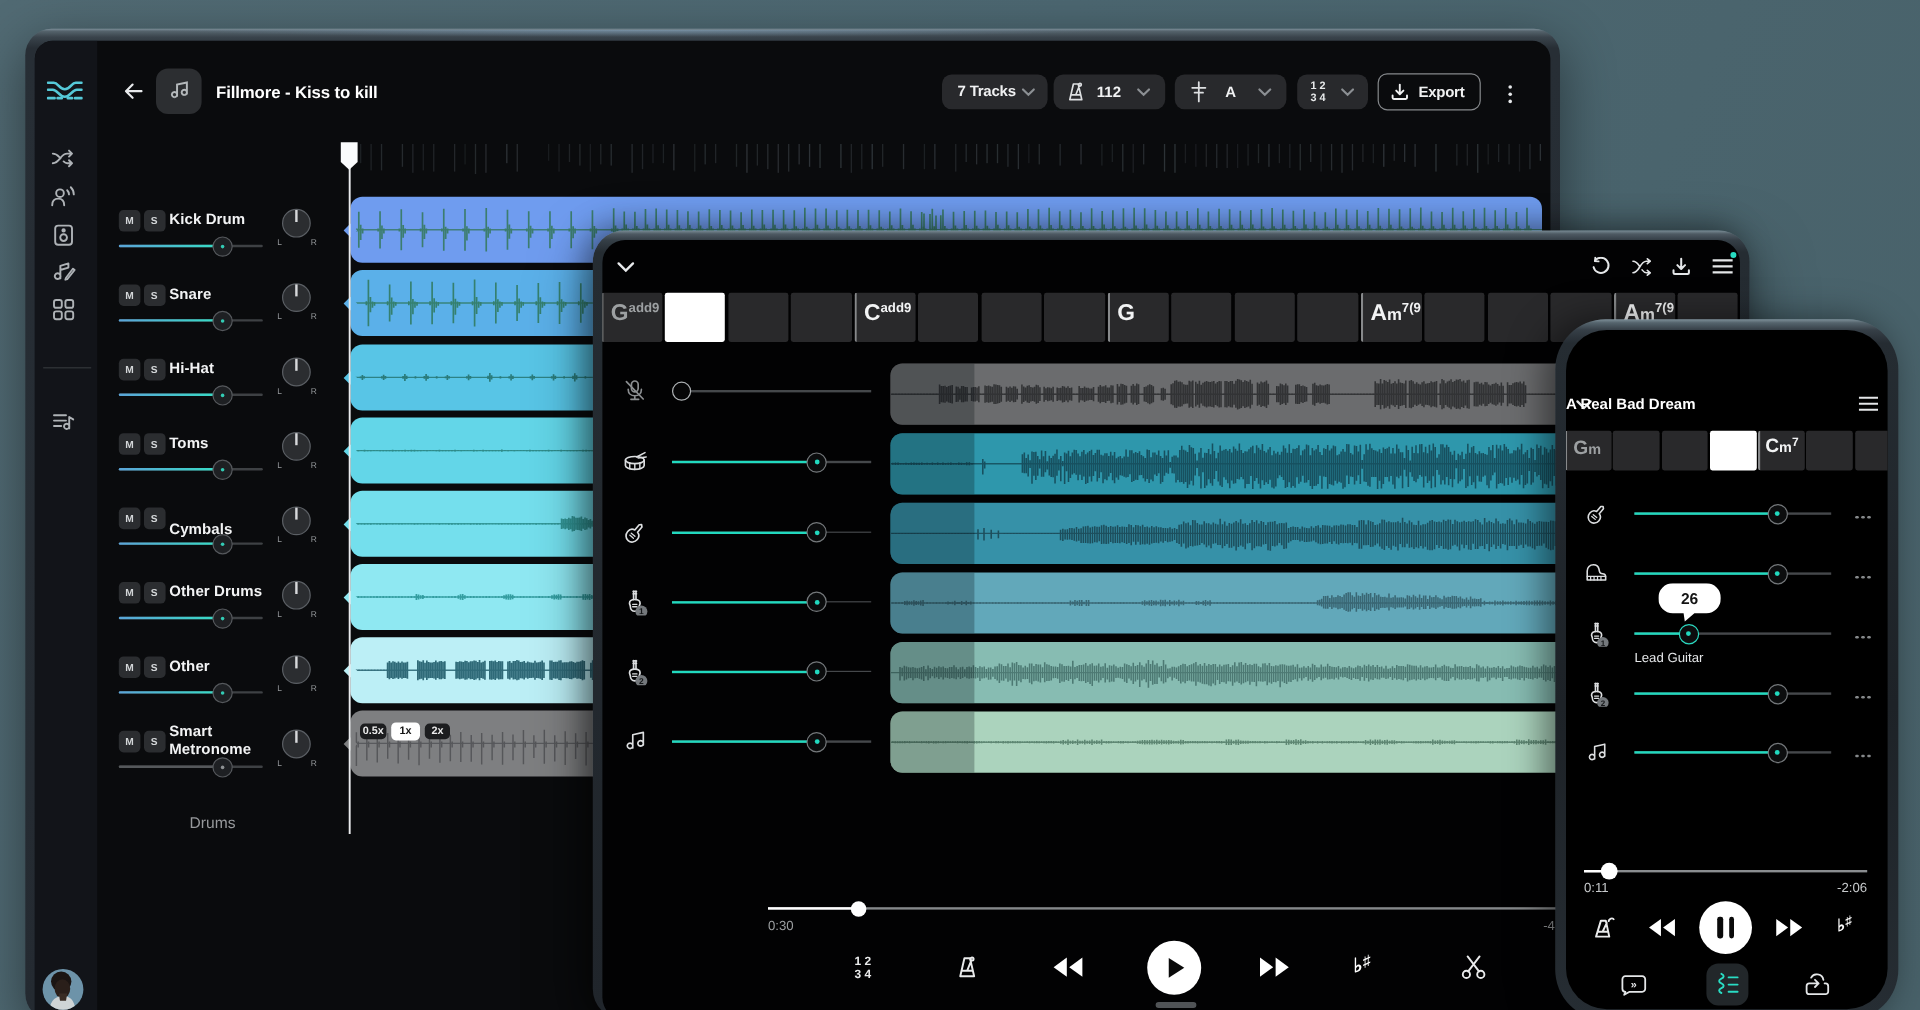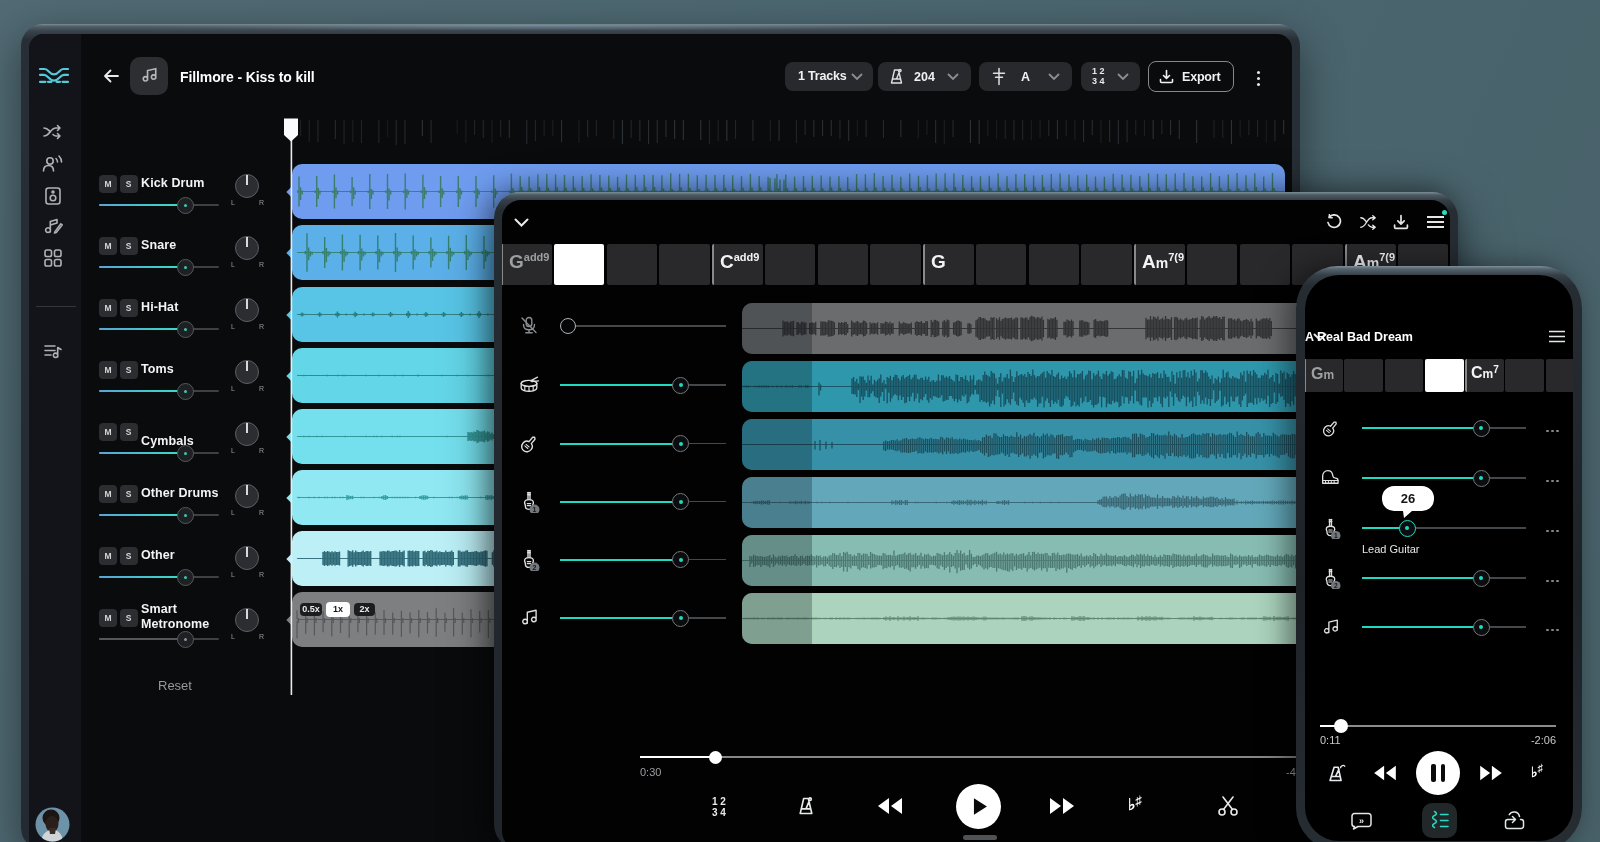--- a/index.html
+++ b/index.html
@@ -82,33 +82,33 @@
         </g>
       </svg>
       <div class="abs" style="left:101px;top:23px;width:38px;height:38px;border-radius:10px;background:#2c2e31"></div>
       <svg class="abs" style="left:110px;top:32px" width="20" height="20" viewBox="0 0 22 22">
         <g stroke="#b4b8bb" stroke-width="1.8" fill="none">
           <path d="M7 16.5 a2.4 2.4 0 1 1 0.1 0 M16 14.5 a2.4 2.4 0 1 1 0.1 0 M9.4 16 V5 L18.4 3 V14"></path>
         </g>
       </svg>
       <div class="abs" style="left:151px;top:35px;font-size:14px;font-weight:bold;color:#fff;letter-spacing:-.1px">Fillmore - Kiss to kill</div>
       <div class="abs" style="left:756px;top:28px;width:88px;height:29px;border-radius:8px;background:#28292c">
-        <div class="abs" style="left:13px;top:7px;font-size:12.5px;font-weight:bold;color:#f0f1f2;letter-spacing:-.2px">1 Tracks</div>
+        <div class="abs" style="left:13px;top:7px;font-size:12.5px;font-weight:bold;color:#f0f1f2;letter-spacing:-.2px">7 Tracks</div>
         <svg class="abs" style="left:66px;top:11px" width="12" height="8" viewBox="0 0 12 8">
           <path d="M1.5 1.5 L6 6 L10.5 1.5" stroke="#8b8f93" stroke-width="1.8" fill="none" stroke-linecap="round"></path>
         </svg>
       </div>
       <div class="abs" style="left:849px;top:28px;width:93px;height:29px;border-radius:8px;background:#28292c">
         <svg class="abs" style="left:9px;top:5px" width="19" height="19" viewBox="0 0 19 19">
           <g stroke="#dddfe1" stroke-width="1.4" fill="none" stroke-linejoin="round">
             <path d="M7.5 3 L11.5 3 L14.5 16 L4.5 16 Z M5.6 12 H13.4 M9.5 12 L12.5 4.5"></path>
             <circle cx="13" cy="3.6" r="1.1"></circle>
           </g>
         </svg>
-<div class="abs" style="left:36px;top:7.5px;font-size:12.5px;font-weight:bold;color:#f0f1f2">204</div>
+<div class="abs" style="left:36px;top:7.5px;font-size:12.5px;font-weight:bold;color:#f0f1f2">112</div>
         <svg class="abs" style="left:69px;top:11px" width="12" height="8" viewBox="0 0 12 8">
           <path d="M1.5 1.5 L6 6 L10.5 1.5" stroke="#8b8f93" stroke-width="1.8" fill="none" stroke-linecap="round"></path>
         </svg>
       </div>
       <div class="abs" style="left:950px;top:28px;width:93px;height:29px;border-radius:8px;background:#28292c">
         <svg class="abs" style="left:11px;top:5px" width="18" height="19" viewBox="0 0 18 19">
           <g stroke="#dddfe1" stroke-width="1.5" fill="none" stroke-linecap="round">
             <path d="M9 1.5 V17.5 M3.5 6.2 H14.5 M5.5 10.2 H12.5"></path>
           </g>
         </svg>
@@ -395,21 +395,21 @@
       <div class="ms" style="left:70px;top:575px">M</div>
       <div class="ms" style="left:90.5px;top:575px">S</div>
       <div class="abs" style="left:70px;top:604px;width:120px;height:2px;background:#3e4144;border-radius:1px"></div>
 <div class="abs" style="left:70px;top:604px;width:86px;height:2px;background:#55585b;border-radius:1px"></div>
 <div class="abs" style="left:147.5px;top:596.5px;width:17px;height:17px;border-radius:50%;background:#1e2023;border:1.2px solid #55585c"></div>
 <div class="abs" style="left:154.5px;top:603.5px;width:3px;height:3px;border-radius:50%;background:#9a9da0;opacity:.9"></div>
       <div class="abs" style="left:206px;top:574px;width:24px;height:24px;border-radius:50%;background:#2b2d30;border:1.2px solid #5b5f64"></div>
 <div class="abs" style="left:217px;top:575px;width:2px;height:10px;background:#d7d9db"></div>
 <div class="abs" style="left:202px;top:599px;font-size:7px;color:#95989b">L</div>
 <div class="abs" style="left:230px;top:599px;font-size:7px;color:#95989b">R</div>
-      <div class="abs" style="left:129px;top:644px;font-size:13px;color:#97999c">Reset</div>
+      <div class="abs" style="left:129px;top:644px;font-size:13px;color:#97999c">Drums</div>
     </div>
   </div>
 <div class="bezel" style="left:494px;top:192px;width:964px;height:658px;border-radius:26px;
 background:linear-gradient(180deg,#7b8d97 0px,#4e5a63 3px,#353f47 8px,#252c32 18px,#20252b 100%);
 box-shadow:0 18px 50px rgba(0,0,0,.5), -6px -4px 24px rgba(0,0,0,.35)">
 <div class="abs" style="left:8px;top:8px;width:948px;height:650px;border-radius:19px;background:#020203;overflow:hidden">
       <svg class="abs" style="left:12px;top:18px" width="15" height="9" viewBox="0 0 15 9">
         <path d="M1.5 1.5 L7.5 7.5 L13.5 1.5" stroke="#e8eaec" stroke-width="2" fill="none" stroke-linecap="round"></path>
       </svg>
       <svg class="abs" style="left:824px;top:14px" width="16" height="16" viewBox="0 0 16 16">

